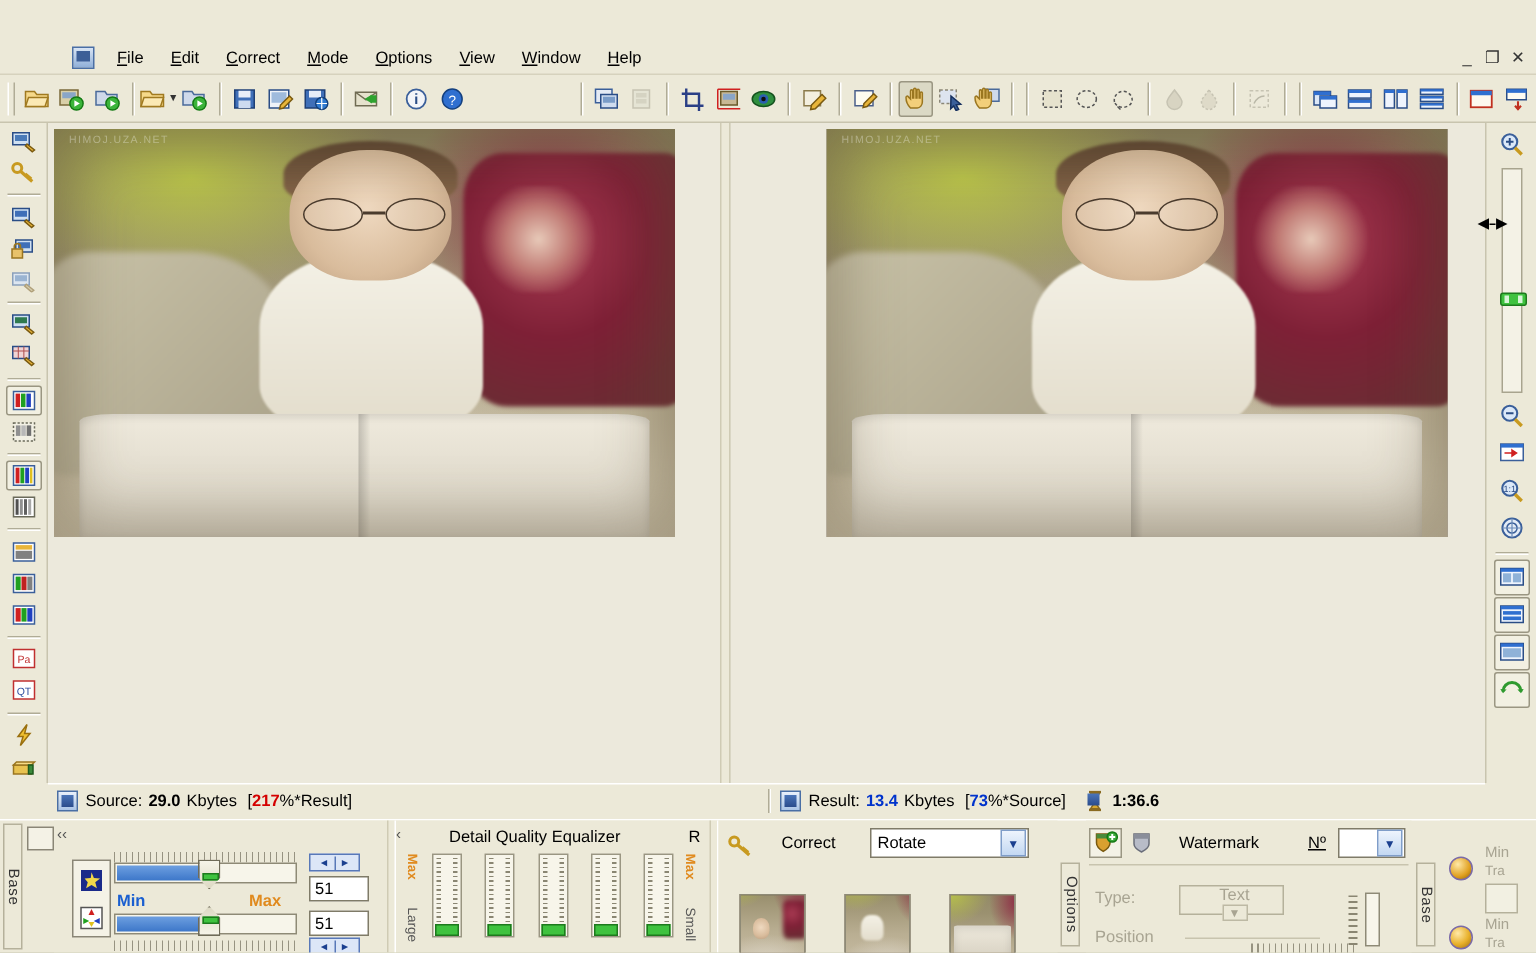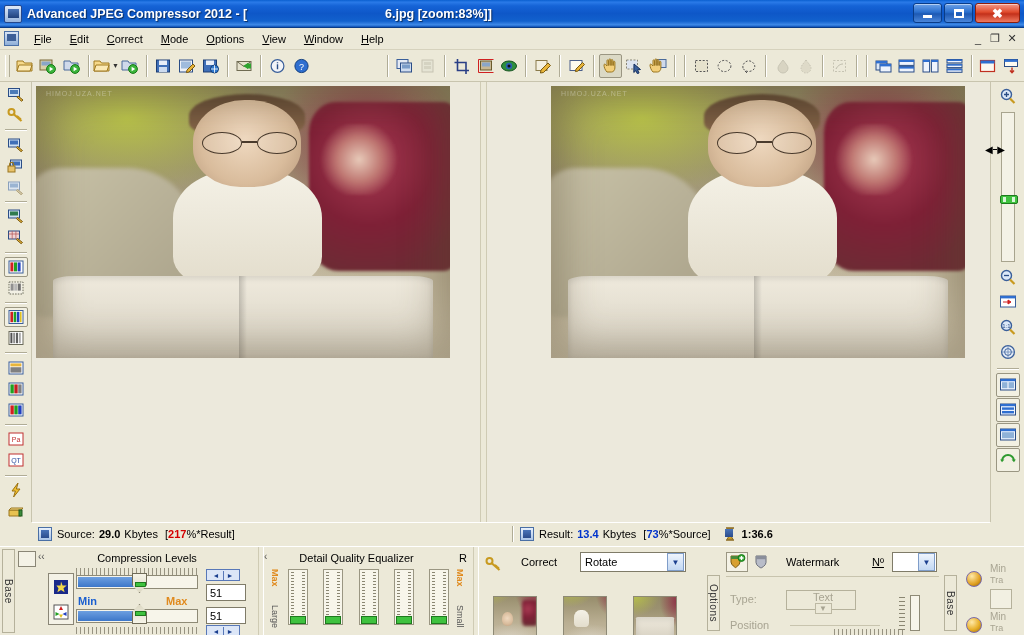--- a/index.html
+++ b/index.html
@@ -55,21 +55,21 @@
     border-color:#8c1d0c;
   }
   .tbtn .glyph-min { width:9px;height:3px;background:#fff;margin-top:6px; }
   .tbtn .glyph-max { width:10px;height:9px;border:2px solid #fff;border-top-width:3px; }
   .tbtn .glyph-x { font-size:13px; line-height:11px; }
 
   
   #menubar {
     position:absolute; left:0; top:28px; width:1024px; height:22px;
     background:#ece9d8; border-bottom:1px solid #d6d2bd;
-    display:flex; align-items:center;
+    display:flex; align-items:center;padding-left:44px;
   }
   #menubar .doc-icon{
     width:15px;height:15px;margin-left:4px;margin-right:6px;
     background:linear-gradient(#d8e4f4,#8fafd8); border:1px solid #4a6fa5;
     position:relative;
   }
   #menubar .doc-icon::after{content:"";position:absolute;left:2px;top:2px;width:9px;height:7px;background:#3d5f97;}
   .menu-item {
     padding:3px 9px; font-size:11px; color:#000; cursor:default; white-space:nowrap;
   }
@@ -275,36 +275,20 @@
   .circbtn{width:16px;height:16px;border-radius:50%;
      background:radial-gradient(circle at 35% 30%,#ffe9a8,#e0a020 60%,#8a5e06);
      border:1px solid #7a6aa8;}
   .circbtn.two{background:radial-gradient(circle at 35% 30%,#ffe9a8,#e8b02a 55%,#9a6a10);}
 </style>
 </head>
 <body>
 
 <div id="app">
 
-  <div id="titlebar">
-    <div class="tb-icon"></div>
-    <div class="tb-title">Advanced JPEG Compressor 2012 - [</div>
-    <div class="tb-doc">6.jpg  [zoom:83%]]</div>
-    <div class="tb-buttons">
-      <div class="tbtn">
-          <span class="glyph-min"></span>
-        </div>
-      <div class="tbtn">
-          <span class="glyph-max"></span>
-        </div>
-      <div class="tbtn close">
-          <span class="glyph-x">✖</span>
-        </div>
-    </div>
-  </div>
 
   <div id="menubar">
     <div class="doc-icon"></div>
     <div class="menu-item"><u>F</u><span>ile</span></div>
     <div class="menu-item"><u>E</u>dit</div>
     <div class="menu-item"><u>C</u>orrect</div>
     <div class="menu-item"><u>M</u>ode</div>
     <div class="menu-item"><u>O</u>ptions</div>
     <div class="menu-item"><u>V</u>iew</div>
     <div class="menu-item"><u>W</u>indow</div>
@@ -1005,21 +989,20 @@
 
   <div id="bottom">
 
     <div style="position:absolute;left:2px;top:2px;width:13px;height:84px;">
       <div class="vtab" style="height:84px">Base</div>
     </div>
     <div style="position:absolute;left:18px;top:4px;width:18px;height:16px;border:1px solid #8a8676;background:#f4f2e6;"></div>
 
     <div class="panel" style="left:36px;width:222px;">
       <div style="position:absolute;left:2px;top:4px;font-size:10px;color:#555;">‹‹</div>
-      <div class="panel-title">Compression Levels</div>
 
       <div class="ruler" style="position:absolute;left:40px;top:21px;width:122px;"></div>
 
       <div style="position:absolute;left:12px;top:26px;width:26px;height:52px;border:1px solid #8a8676;background:#f4f2e6;display:flex;flex-direction:column;align-items:center;justify-content:space-around;">
         <span class="ic" style="width:16px;height:16px">
           <svg width="16" height="16" viewBox="0 0 16 16">
               <rect x="1" y="1" width="14" height="14" fill="#1a2a8a"></rect>
               <path d="M8 2.5l1.6 3.9 4.1.2-3.2 2.6 1.1 4-3.6-2.2-3.6 2.2 1.1-4L3.4 6.6l4.1-.2z" fill="#f2d84a"></path>
             </svg>
         </span>

